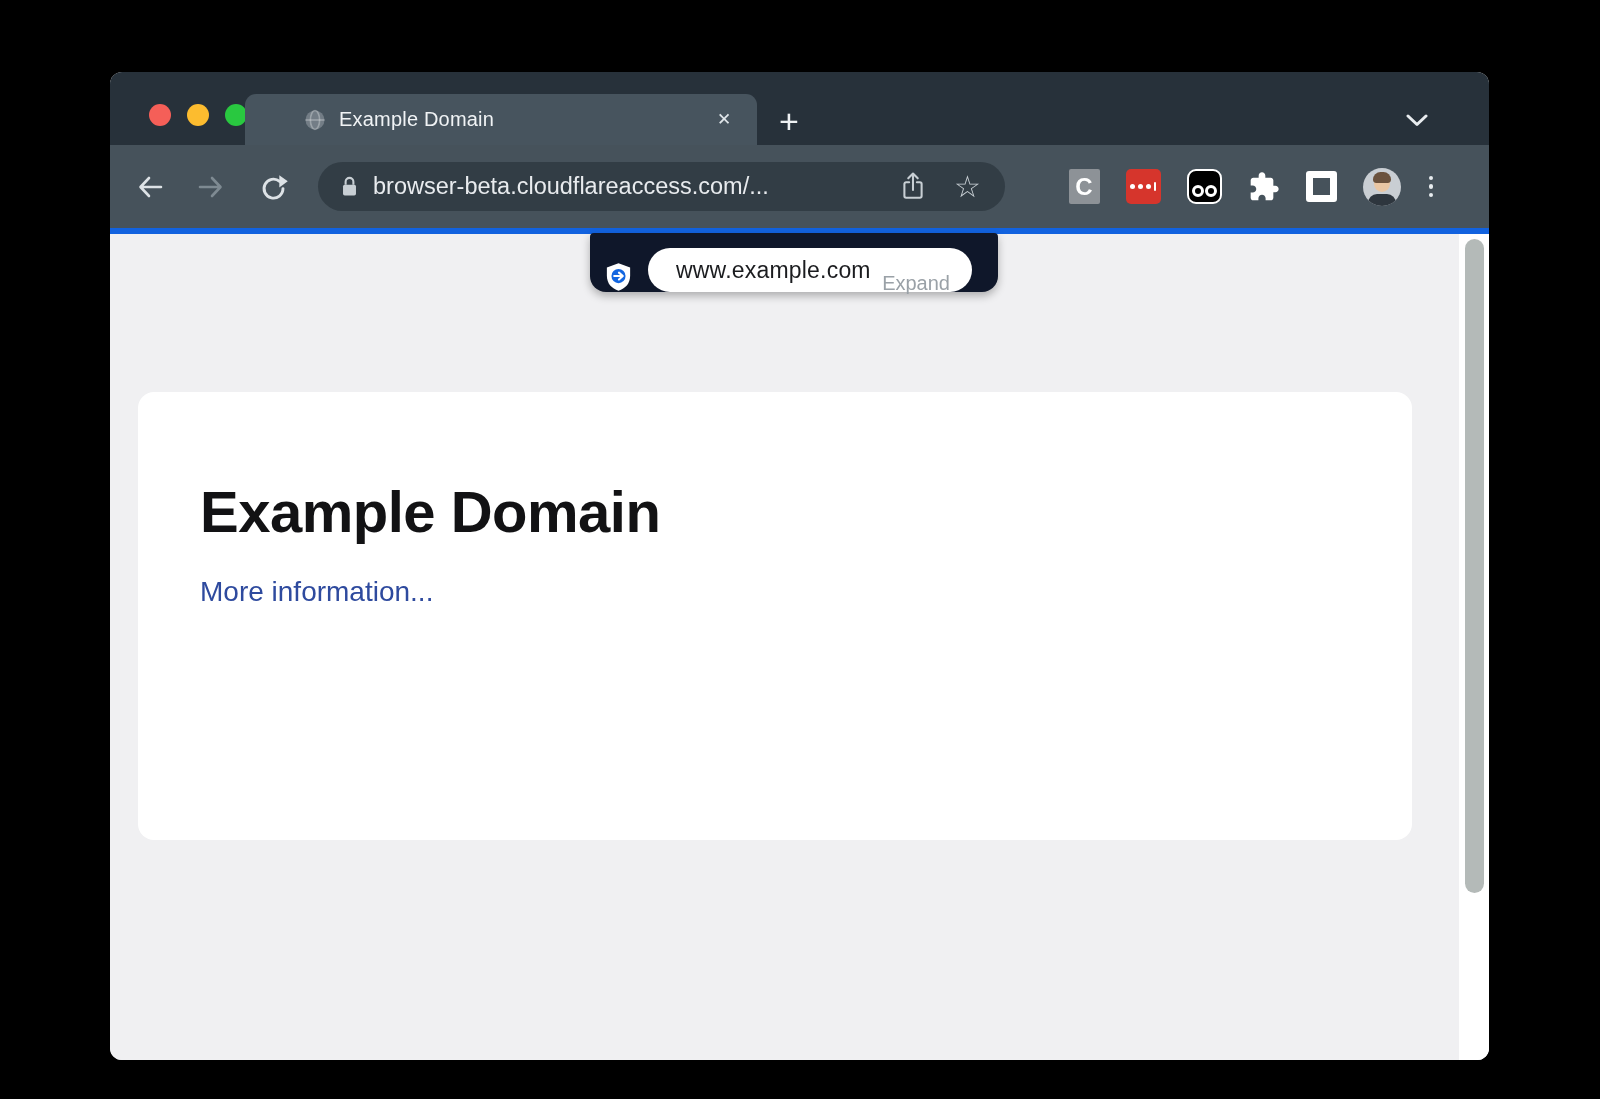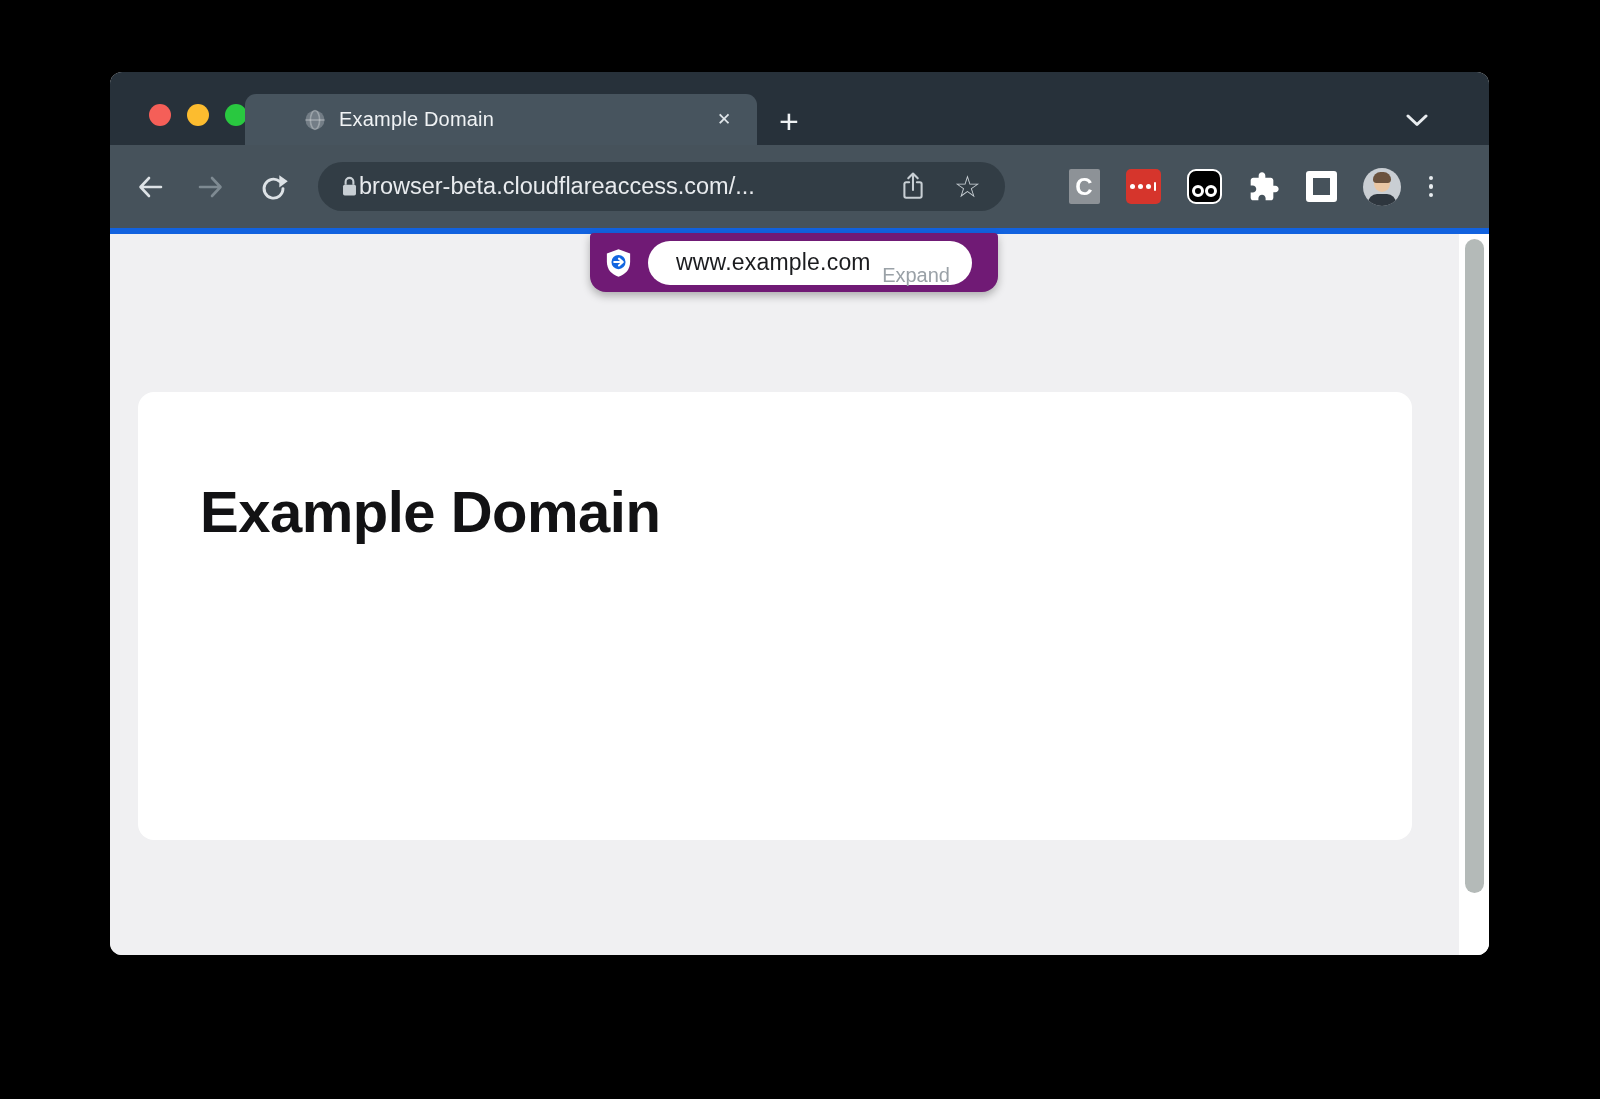--- a/index.html
+++ b/index.html
@@ -1,21 +1,21 @@
 <!DOCTYPE html>
 <html><head>
 <meta charset="utf-8">
 <style>
   * { margin:0; padding:0; box-sizing:border-box; }
   html,body { width:1600px; height:1099px; background:#000; overflow:hidden;
               font-family:"Liberation Sans", sans-serif; }
   .stage { position:relative; width:1600px; height:1099px; background:#000; }
 
   
-  .window { position:absolute; left:110px; top:72px; width:1379px; height:883px;
+  .window { position:absolute; left:110px; top:72px; width:1379px; height:988px;
             border-radius:12px; overflow:hidden; display:flex; flex-direction:column;
             background:#f0f0f2; }
 
   
   .tabstrip { position:relative; height:73px; background:#27313a; flex:none; }
   .traffic { position:absolute; left:39px; top:32px; display:flex; gap:16px; }
   .light { width:22px; height:22px; border-radius:50%; }
   .light.red{ background:#f55f58; } .light.yellow{ background:#fcbc2f; } .light.green{ background:#29c840; }
 
   .tab { position:absolute; left:135px; top:22px; width:512px; height:51px;
@@ -33,21 +33,21 @@
 
   
   .toolbar { position:relative; height:83px; background:#46525b; flex:none; }
   .navbtn { position:absolute; top:23px; width:38px; height:38px; display:flex;
             align-items:center; justify-content:center; }
   .navbtn.back{ left:21px; } .navbtn.fwd{ left:82px; } .navbtn.reload{ left:144px; }
 
   .urlbar { position:absolute; left:208px; top:17px; width:687px; height:49px;
             border-radius:24.5px; background:#323d45; display:flex; align-items:center;
             padding:0 24px 0 22px; }
-  .url-text { flex:1; color:#e8ebee; font-size:23.5px; 
+  .url-text { flex:1; color:#e8ebee; font-size:23.5px; margin-left:14px;
               white-space:nowrap; overflow:hidden; }
   .url-share { margin-right:28px; }
   .star { color:#c8cfd4; font-size:30px; line-height:1; }
 
   .ext-row { position:absolute; right:54px; top:0; height:83px; display:flex;
              align-items:center; gap:26px; }
   .ext-c { width:31px; height:35px; background:#8d9297; border-radius:2px;
            display:flex; align-items:center; justify-content:center;
            color:#fff; font-size:24px; font-weight:bold; }
   .ext-lp { width:35px; height:35px; background:#d6352c; border-radius:5px;
@@ -74,23 +74,23 @@
   .accent-line { height:6px; background:#1262df; flex:none; }
 
   
   .viewport { position:relative; flex:1; background:#f0f0f2; }
   .scroll-track { position:absolute; right:0; top:0; bottom:0; width:30px; background:#fff; }
   .scroll-thumb { position:absolute; right:5px; top:5px; width:19px; height:654px;
                   background:#b4bab8; border-radius:10px; }
 
   
   .callout { position:absolute; left:480px; top:-1px; width:408px; height:59px;
-             background:#701a75; border-radius:4px 4px 16px 16px;
+             background:#0f172a; border-radius:4px 4px 16px 16px;
              box-shadow:0 4px 8px rgba(0,0,0,.28);
-             display:flex; align-items:center; padding-left:13px; }
+             display:flex; align-items:flex-end; padding-left:13px; }
   .callout-pill { margin-left:14px; width:324px; height:44px; background:#fff;
                   border-radius:22px; display:flex; align-items:center;
                   justify-content:space-between; padding:0 22px 0 28px; }
   .callout-host { color:#1b1c1f; font-size:23px; letter-spacing:.2px; }
   .callout-expand { color:#9aa1a7; font-size:20px;margin-top:26px; }
 
   
   .card { position:absolute; left:28px; top:158px; width:1274px; height:448px;
           background:#fff; border-radius:16px; padding:0 62px; }
   .card h1 { margin-top:86px; font-size:58px; font-weight:700; color:#121214;
@@ -209,17 +209,18 @@
           <path d="M13 17.5 H22 M18.5 13.5 L23 17.5 L18.5 21.5" fill="none" stroke="#fff" stroke-width="2.4" stroke-linecap="round" stroke-linejoin="round"></path>
         </svg>
         <div class="callout-pill">
           <span class="callout-host">www.example.com</span>
           <span class="callout-expand">Expand</span>
         </div>
       </div>
 
       <div class="card">
         <h1>Example Domain</h1>
+        <a class="more">More information...</a>
       </div>
 
     </div>
   </div>
 </div>
 
 </body></html>

